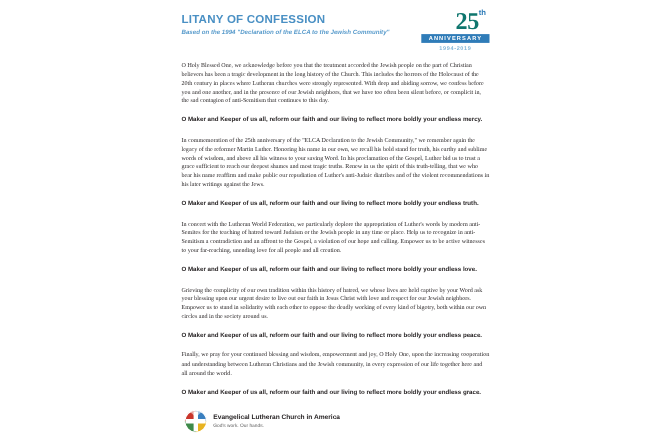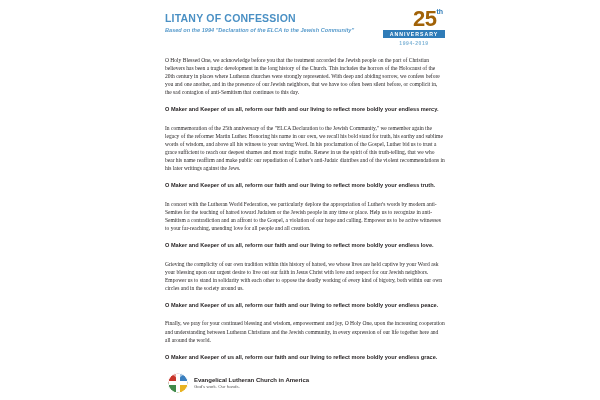--- a/index.html
+++ b/index.html
@@ -63,25 +63,25 @@
   
   .anniv {
     position: absolute;
     right: 0;
     top: -4px;
     width: 62px;
     height: 42px;
     text-align: center;
   }
   .anniv-num {
-    font-family: Liberation Sans, sans-serif;
+    font-family: Liberation Serif, serif;
     font-weight: bold;
     font-size: 22px;
     line-height: 22px;
-    color: #a16207;
+    color: #0f766e;
     letter-spacing: -0.5px;
     position: relative;
     display: inline-block;
     margin-left: 28px;
   }
   .anniv-sup {
     font-family: "Liberation Sans", sans-serif;
     font-weight: bold;
     font-size: 7px;
     color: #2f7cb8;

